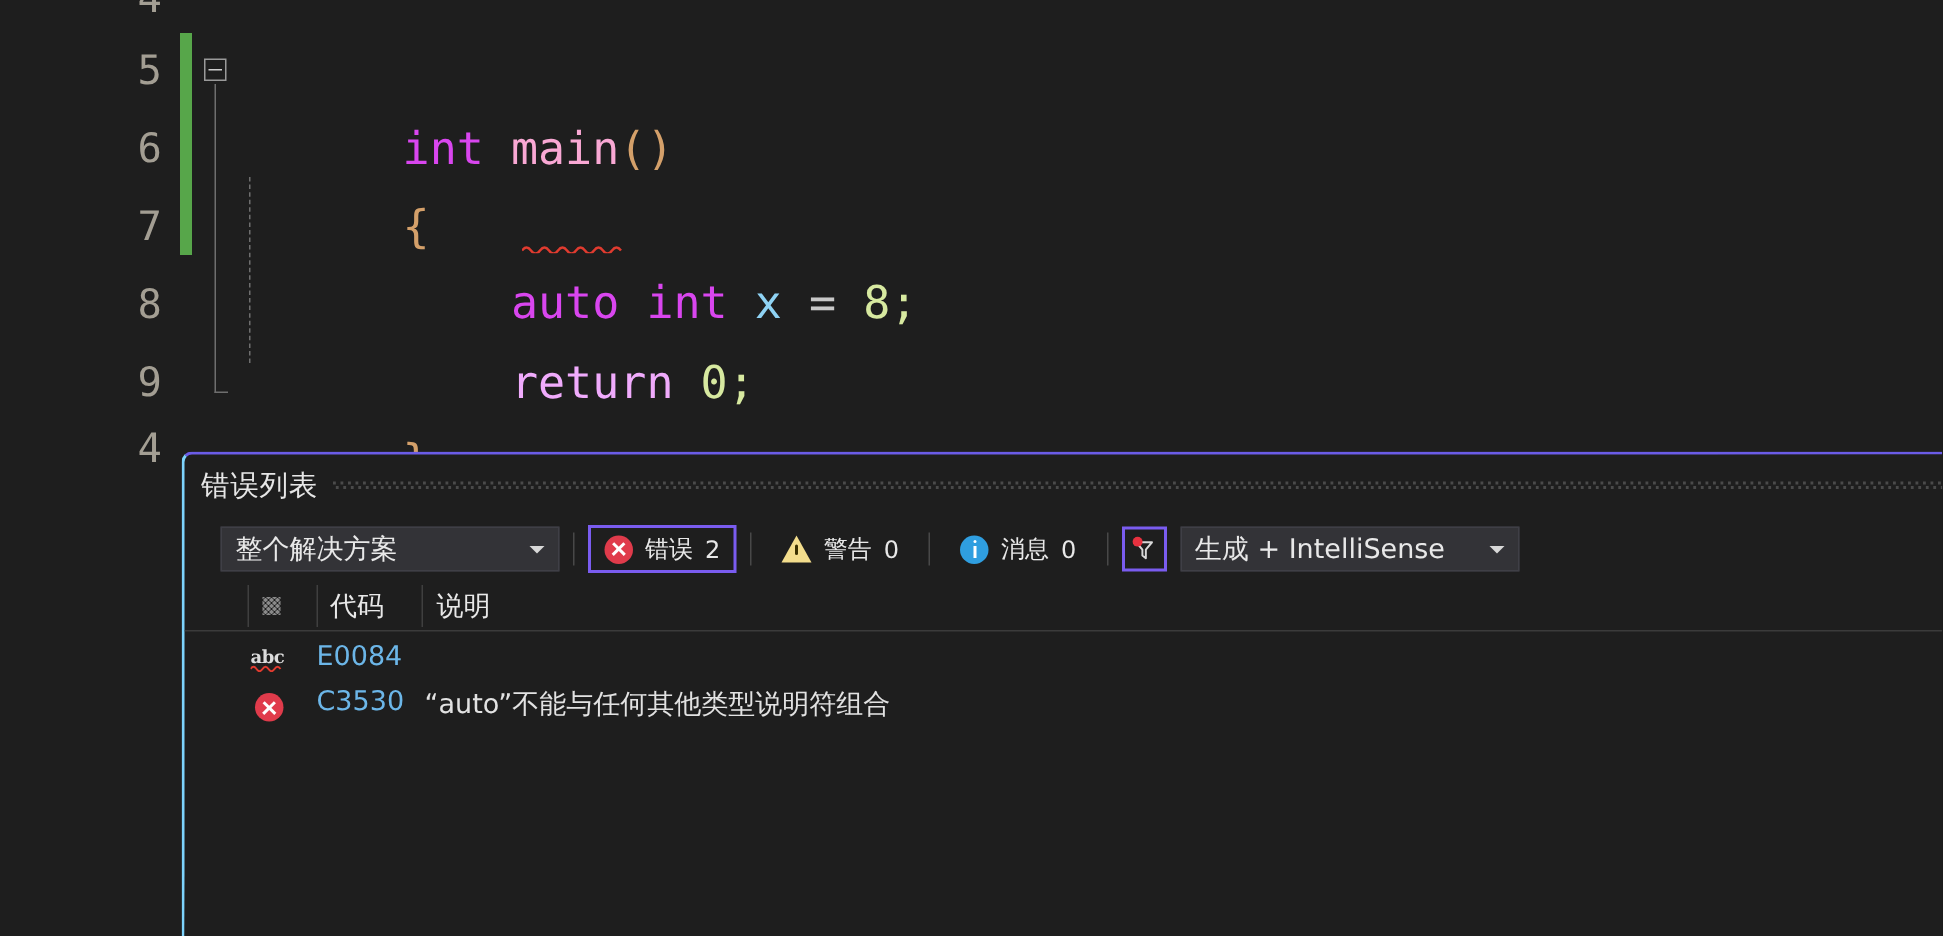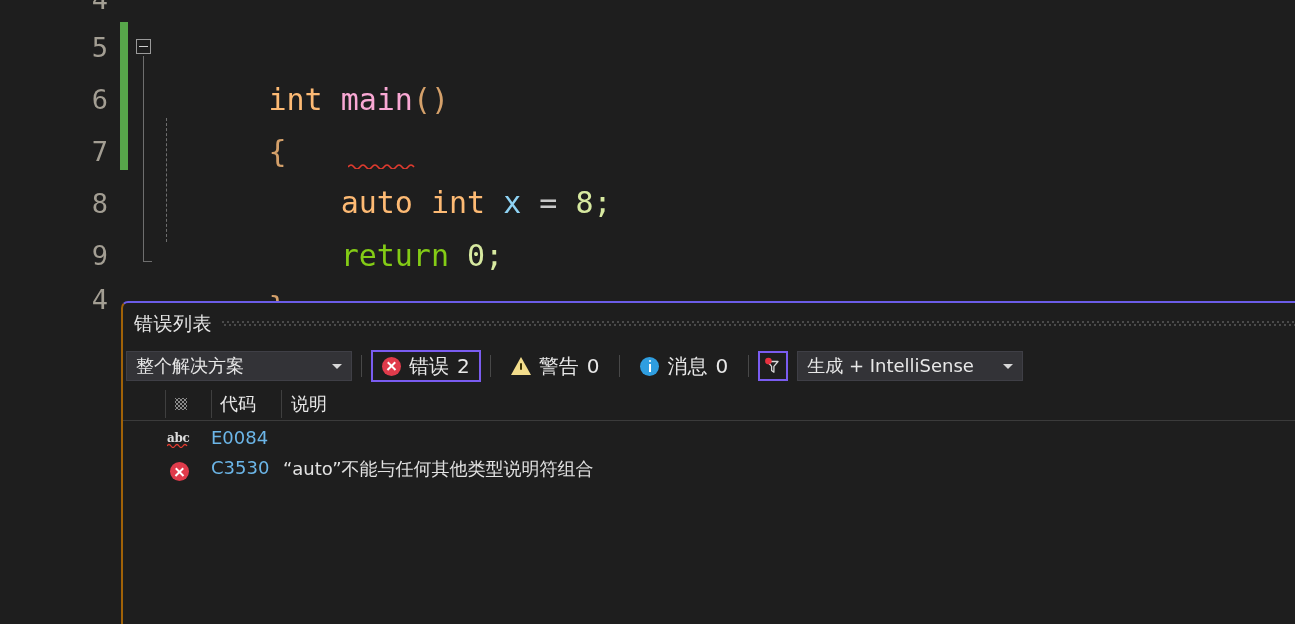--- a/index.html
+++ b/index.html
@@ -90,47 +90,47 @@
 
   .codeline {
     position: absolute;
     white-space: pre;
     font-family: "DejaVu Sans Mono", "Liberation Mono", monospace;
     font-size: 30px;
     line-height: 52px;
     color: #d4d4d4;
   }
 
-  .kw       { color: #fdba74; }   
+  .kw       { color: #d946ef; }   
   .fn       { color: #f9a8d4; }   
   .paren    { color: #d4a06a; }   
   .brace    { color: #d4a06a; }   
   .ident    { color: #8fd3f4; }   
   .op       { color: #c8c8c8; }   
   .num      { color: #d7e9a0; }   
-  .ctl      { color: #84cc16; }   
+  .ctl      { color: #f0abfc; }   
   .punc     { color: #d7e9a0; }   
 
   
   .squiggle {
     position: absolute;
     height: 6px;
     overflow: hidden;
   }
   .squiggle svg { display: block; }
 
   
   .panel {
     position: absolute;
     left: 121px;
     top: 301px;
     width: 1174px;
     height: 323px;
     background: #1e1e1e;
-    border-left: 2px solid #a16207;
+    border-left: 2px solid #7dd3fc;
     border-top: 2px solid #6b5ce7;
     border-top-left-radius: 7px;
     overflow: hidden;
   }
 
   .panel-title-row {
     position: relative;
     height: 42px;
   }
   .panel-title {
@@ -158,21 +158,21 @@
 
   
   .toolbar {
     position: absolute;
     left: 0;
     top: 42px;
     height: 42px;
     width: 100%;
     display: flex;
     align-items: center;
-    padding-left: 3px;
+    padding-left: 24px;
   }
 
   .combo {
     position: relative;
     height: 30px;
     background: #333337;
     border: 1px solid #3f3f46;
     display: flex;
     align-items: center;
     padding: 0 26px 0 9px;
@@ -199,21 +199,21 @@
     background: #484848;
     margin: 0 9px;
   }
 
   .sev-btn {
     display: flex;
     align-items: center;
     gap: 8px;
     height: 32px;
     padding: 0 9px;
-    font-size: 20px;
+    font-size: 16px;
     color: #e8e8e8;
     font-family: "DejaVu Sans", sans-serif;
     border: 2px solid transparent;
   }
   .sev-btn.selected {
     border-color: #7a5cf0;
   }
 
   
   .ico-error {

